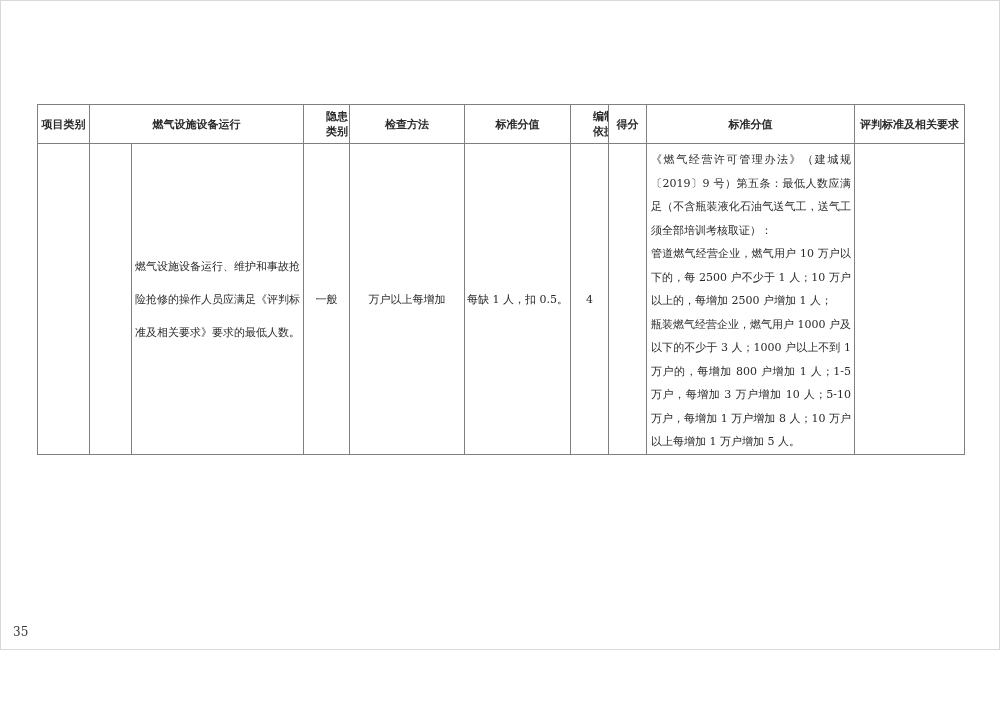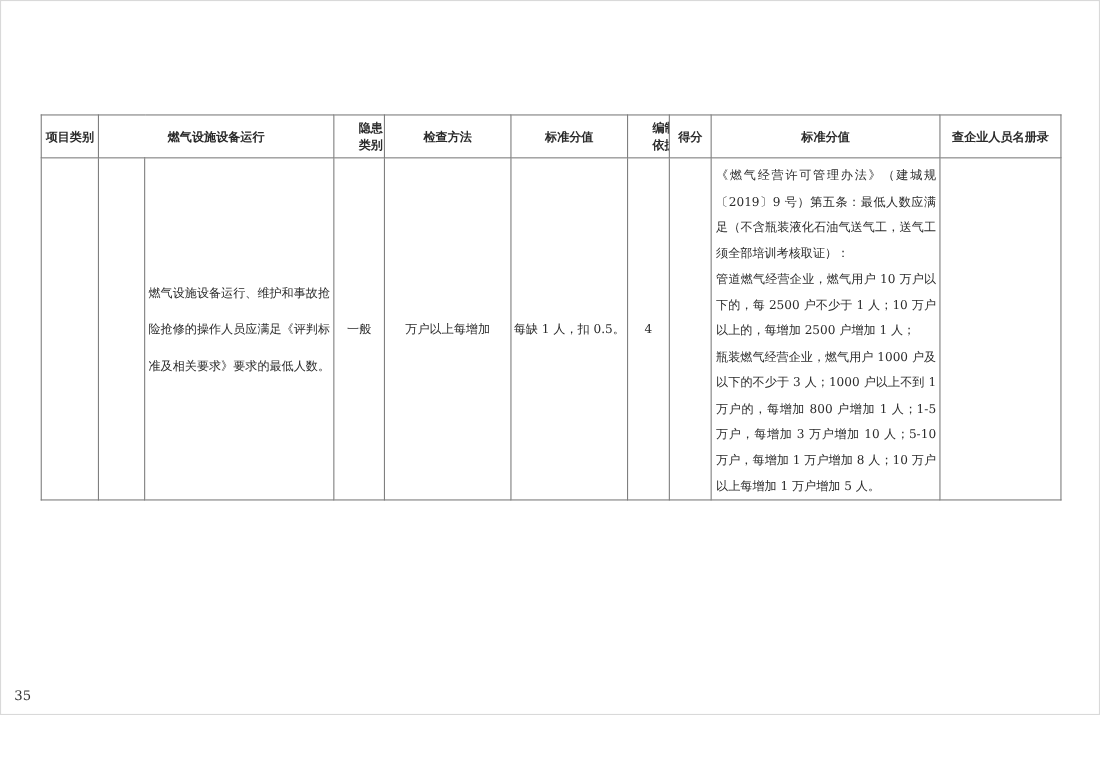--- a/index.html
+++ b/index.html
@@ -90,21 +90,21 @@
         <th>
           <span class="wrap2">隐患类别</span>
         </th>
         <th>检查方法</th>
         <th>标准分值</th>
         <th>
           <span class="wrap2">编制依据</span>
         </th>
         <th>得分</th>
         <th>标准分值</th>
-        <th>查企业人员名册录</th>
+        <th>评判标准及相关要求</th>
       </tr>
     </thead>
     <tbody>
       <tr>
         <td></td>
         <td></td>
         <td class="cell-content">燃气设施设备运行、维护和事故抢险抢修的操作人员应满足《评判标准及相关要求》要求的最低人数。</td>
         <td>一般</td>
         <td>万户以上每增加</td>
         <td class="cell-scoring">每缺 1 人，扣 0.5。</td>

